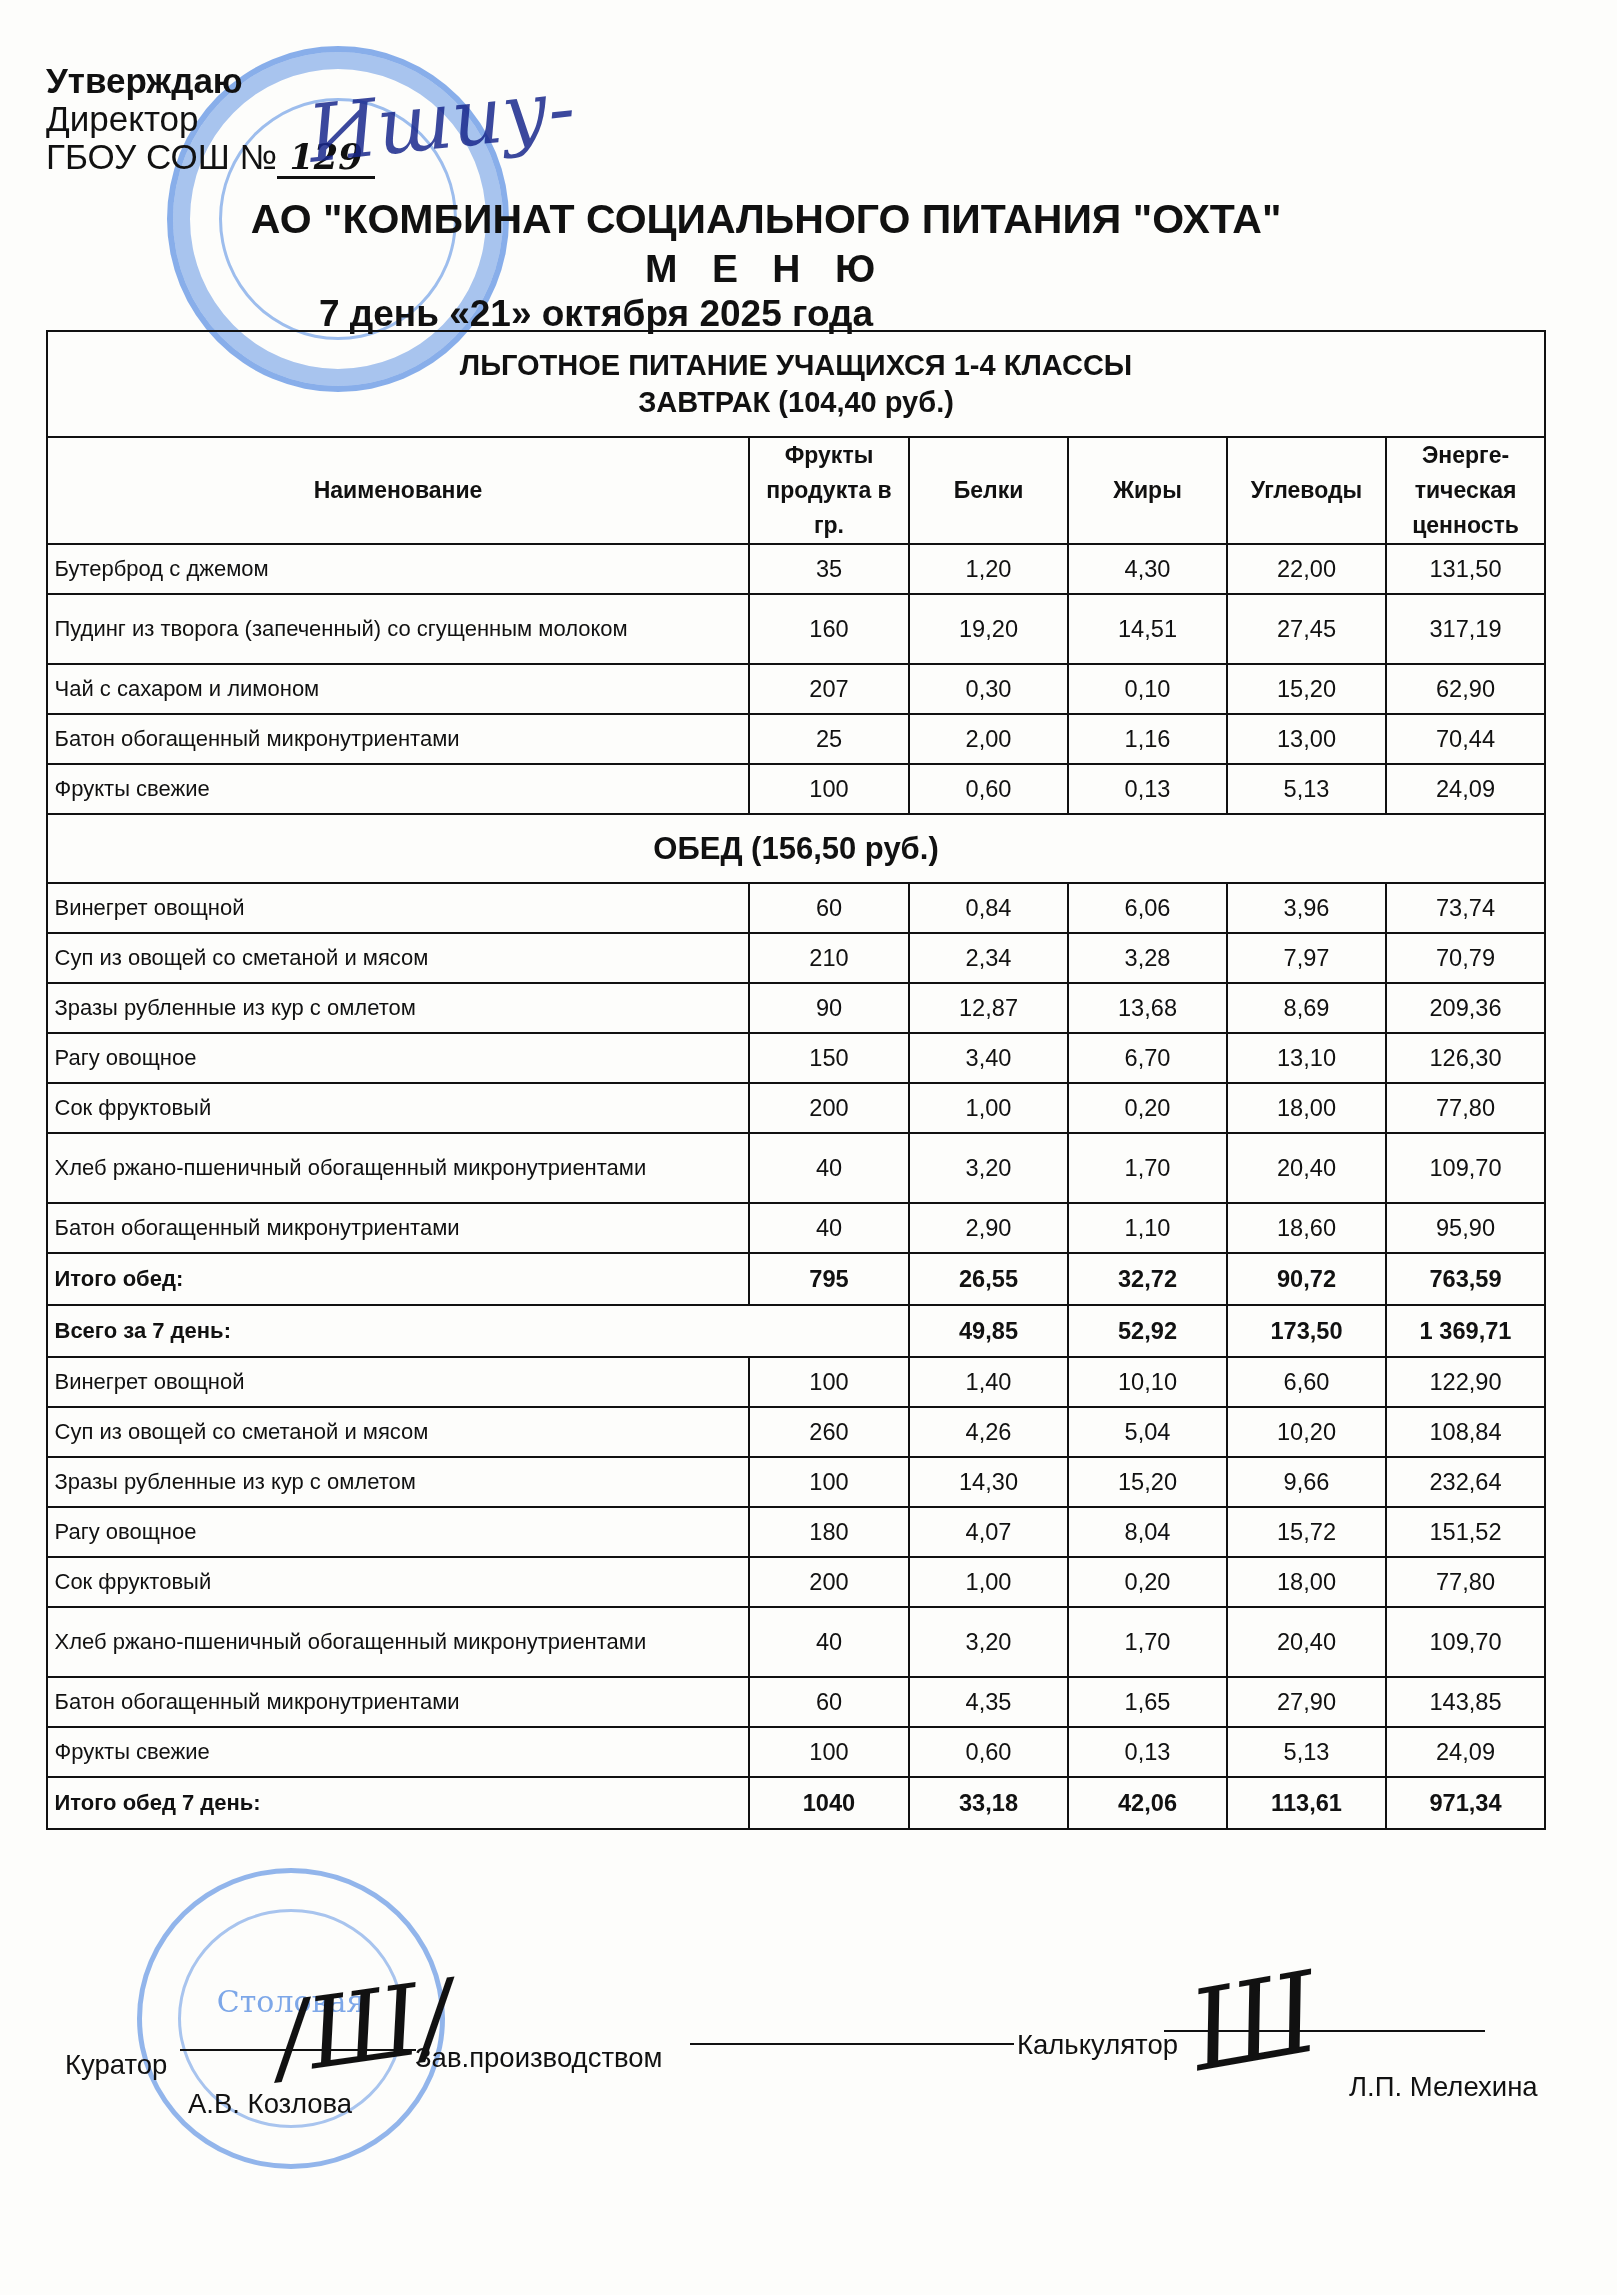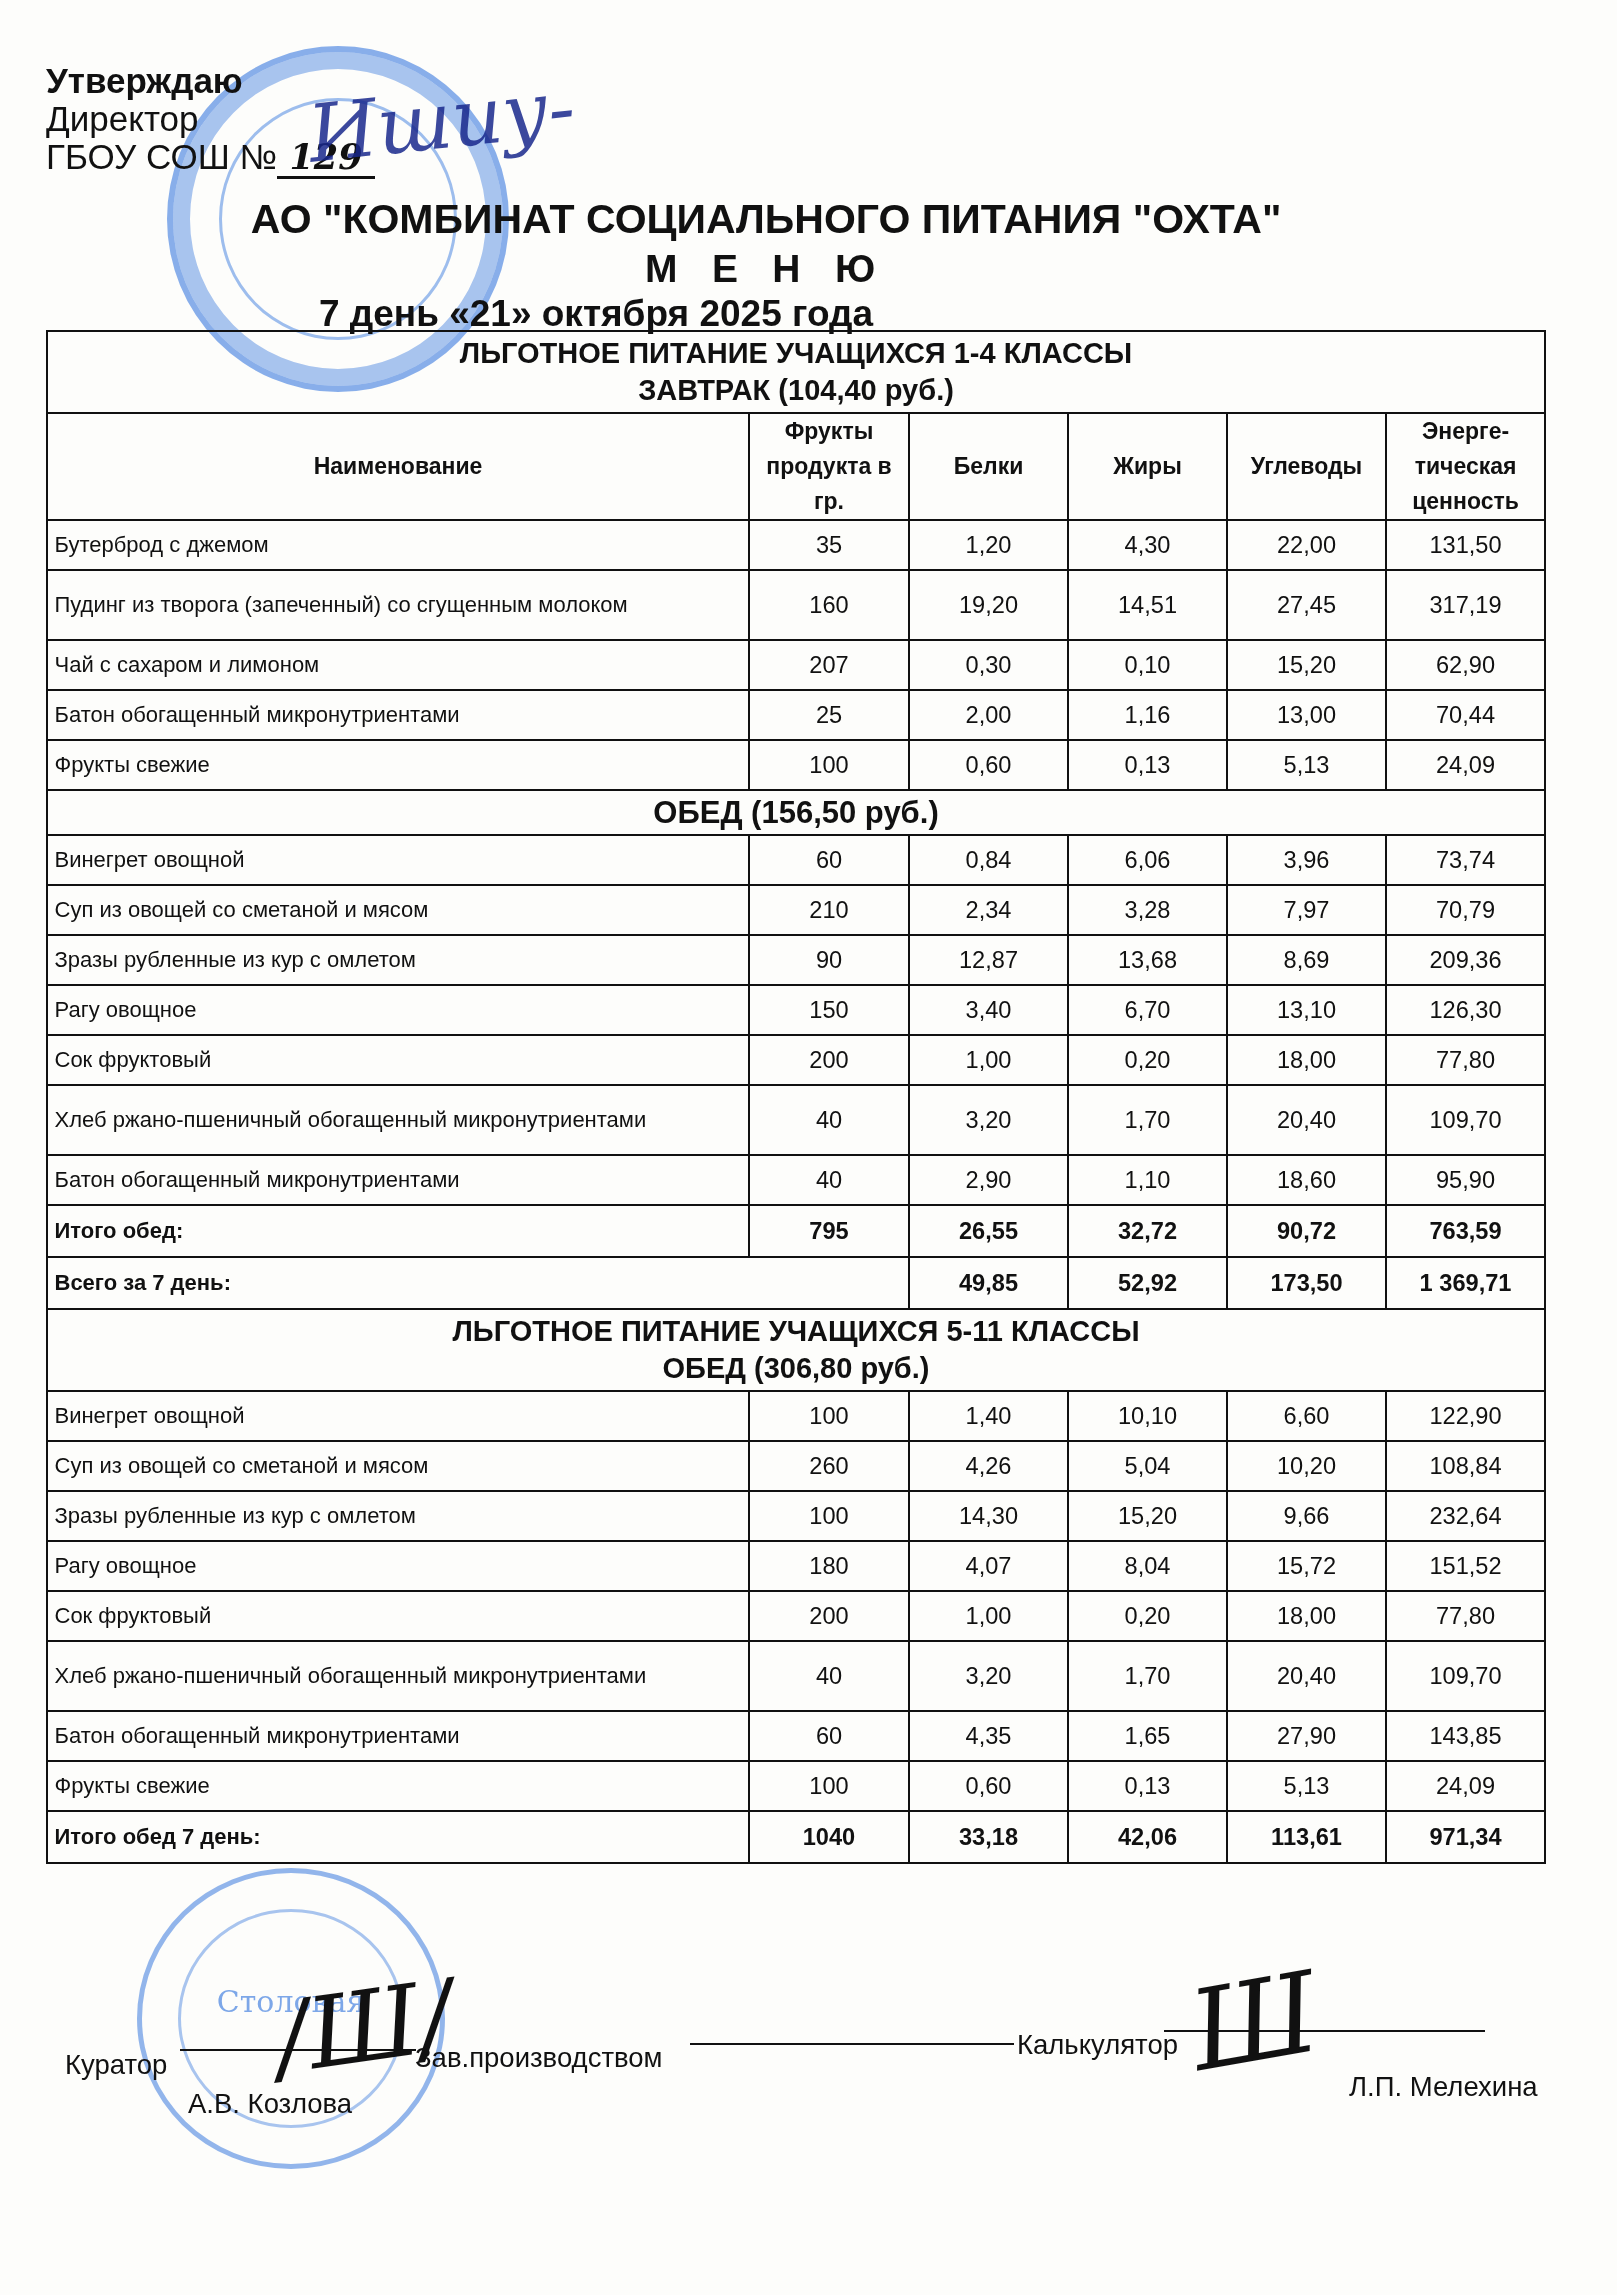--- a/index.html
+++ b/index.html
@@ -25,21 +25,21 @@
   .title { position:absolute; left:0; width:1618px; text-align:center; font-weight:bold; }
   .t1 { top:196px; font-size:41px; left:79px; width:1374px; }
   .t2 { top:247px; font-size:39px; letter-spacing:11.8px; left:79px; width:1374px; }
   .t3 { top:293px; font-size:37px; left:79px; width:1034px; }
   table.menu {
     position:absolute; left:46px; top:330px; width:1498px; border-collapse:collapse;
     font-size:23.6px; table-layout:fixed;
   }
   table.menu td, table.menu th { border:2px solid #111; padding:0 6.5px; vertical-align:middle; }
   table.menu th { font-weight:bold; font-size:23px; line-height:35px; }
-  .sec { text-align:center; font-weight:bold; font-size:31px; line-height:37px; padding:3px 0 !important; }
+  .sec { text-align:center; font-weight:bold; font-size:31px; line-height:37px; padding:15px 0 !important; }
   .sec.small { font-size:29px; }
   td.name { text-align:left; font-size:22px; line-height:26px; }
   td.num { text-align:center; font-size:23.6px; }
   tr.row td { height:48px; }
   tr.row2 td { height:68px; }
   tr.total td { font-weight:bold; height:50px; }
   .footer { position:absolute; top:2042px; left:65px; font-size:27.5px; }
   .footer span { position:absolute; white-space:nowrap; }
   .line { display:inline-block; border-bottom:2.6px solid #111; height:0.7px; vertical-align:baseline; }
   .stamp-bot {
@@ -198,26 +198,20 @@
     <td class="num">32,72</td>
     <td class="num">90,72</td>
     <td class="num">763,59</td>
       </tr>
       <tr class="total">
     <td class="name" colspan="2">Всего  за 7 день:</td>
     <td class="num">49,85</td>
     <td class="num">52,92</td>
     <td class="num">173,50</td>
     <td class="num">1 369,71</td>
-      </tr>
-      <tr>
-        <td colspan="6" class="sec small">
-          <div>ЛЬГОТНОЕ ПИТАНИЕ УЧАЩИХСЯ  5-11 КЛАССЫ</div>
-          <div>ОБЕД (306,80 руб.)</div>
-        </td>
       </tr>
       <tr class="row">
     <td class="name">Винегрет овощной</td>
     <td class="num">100</td>
     <td class="num">1,40</td>
     <td class="num">10,10</td>
     <td class="num">6,60</td>
     <td class="num">122,90</td>
       </tr>
       <tr class="row">

